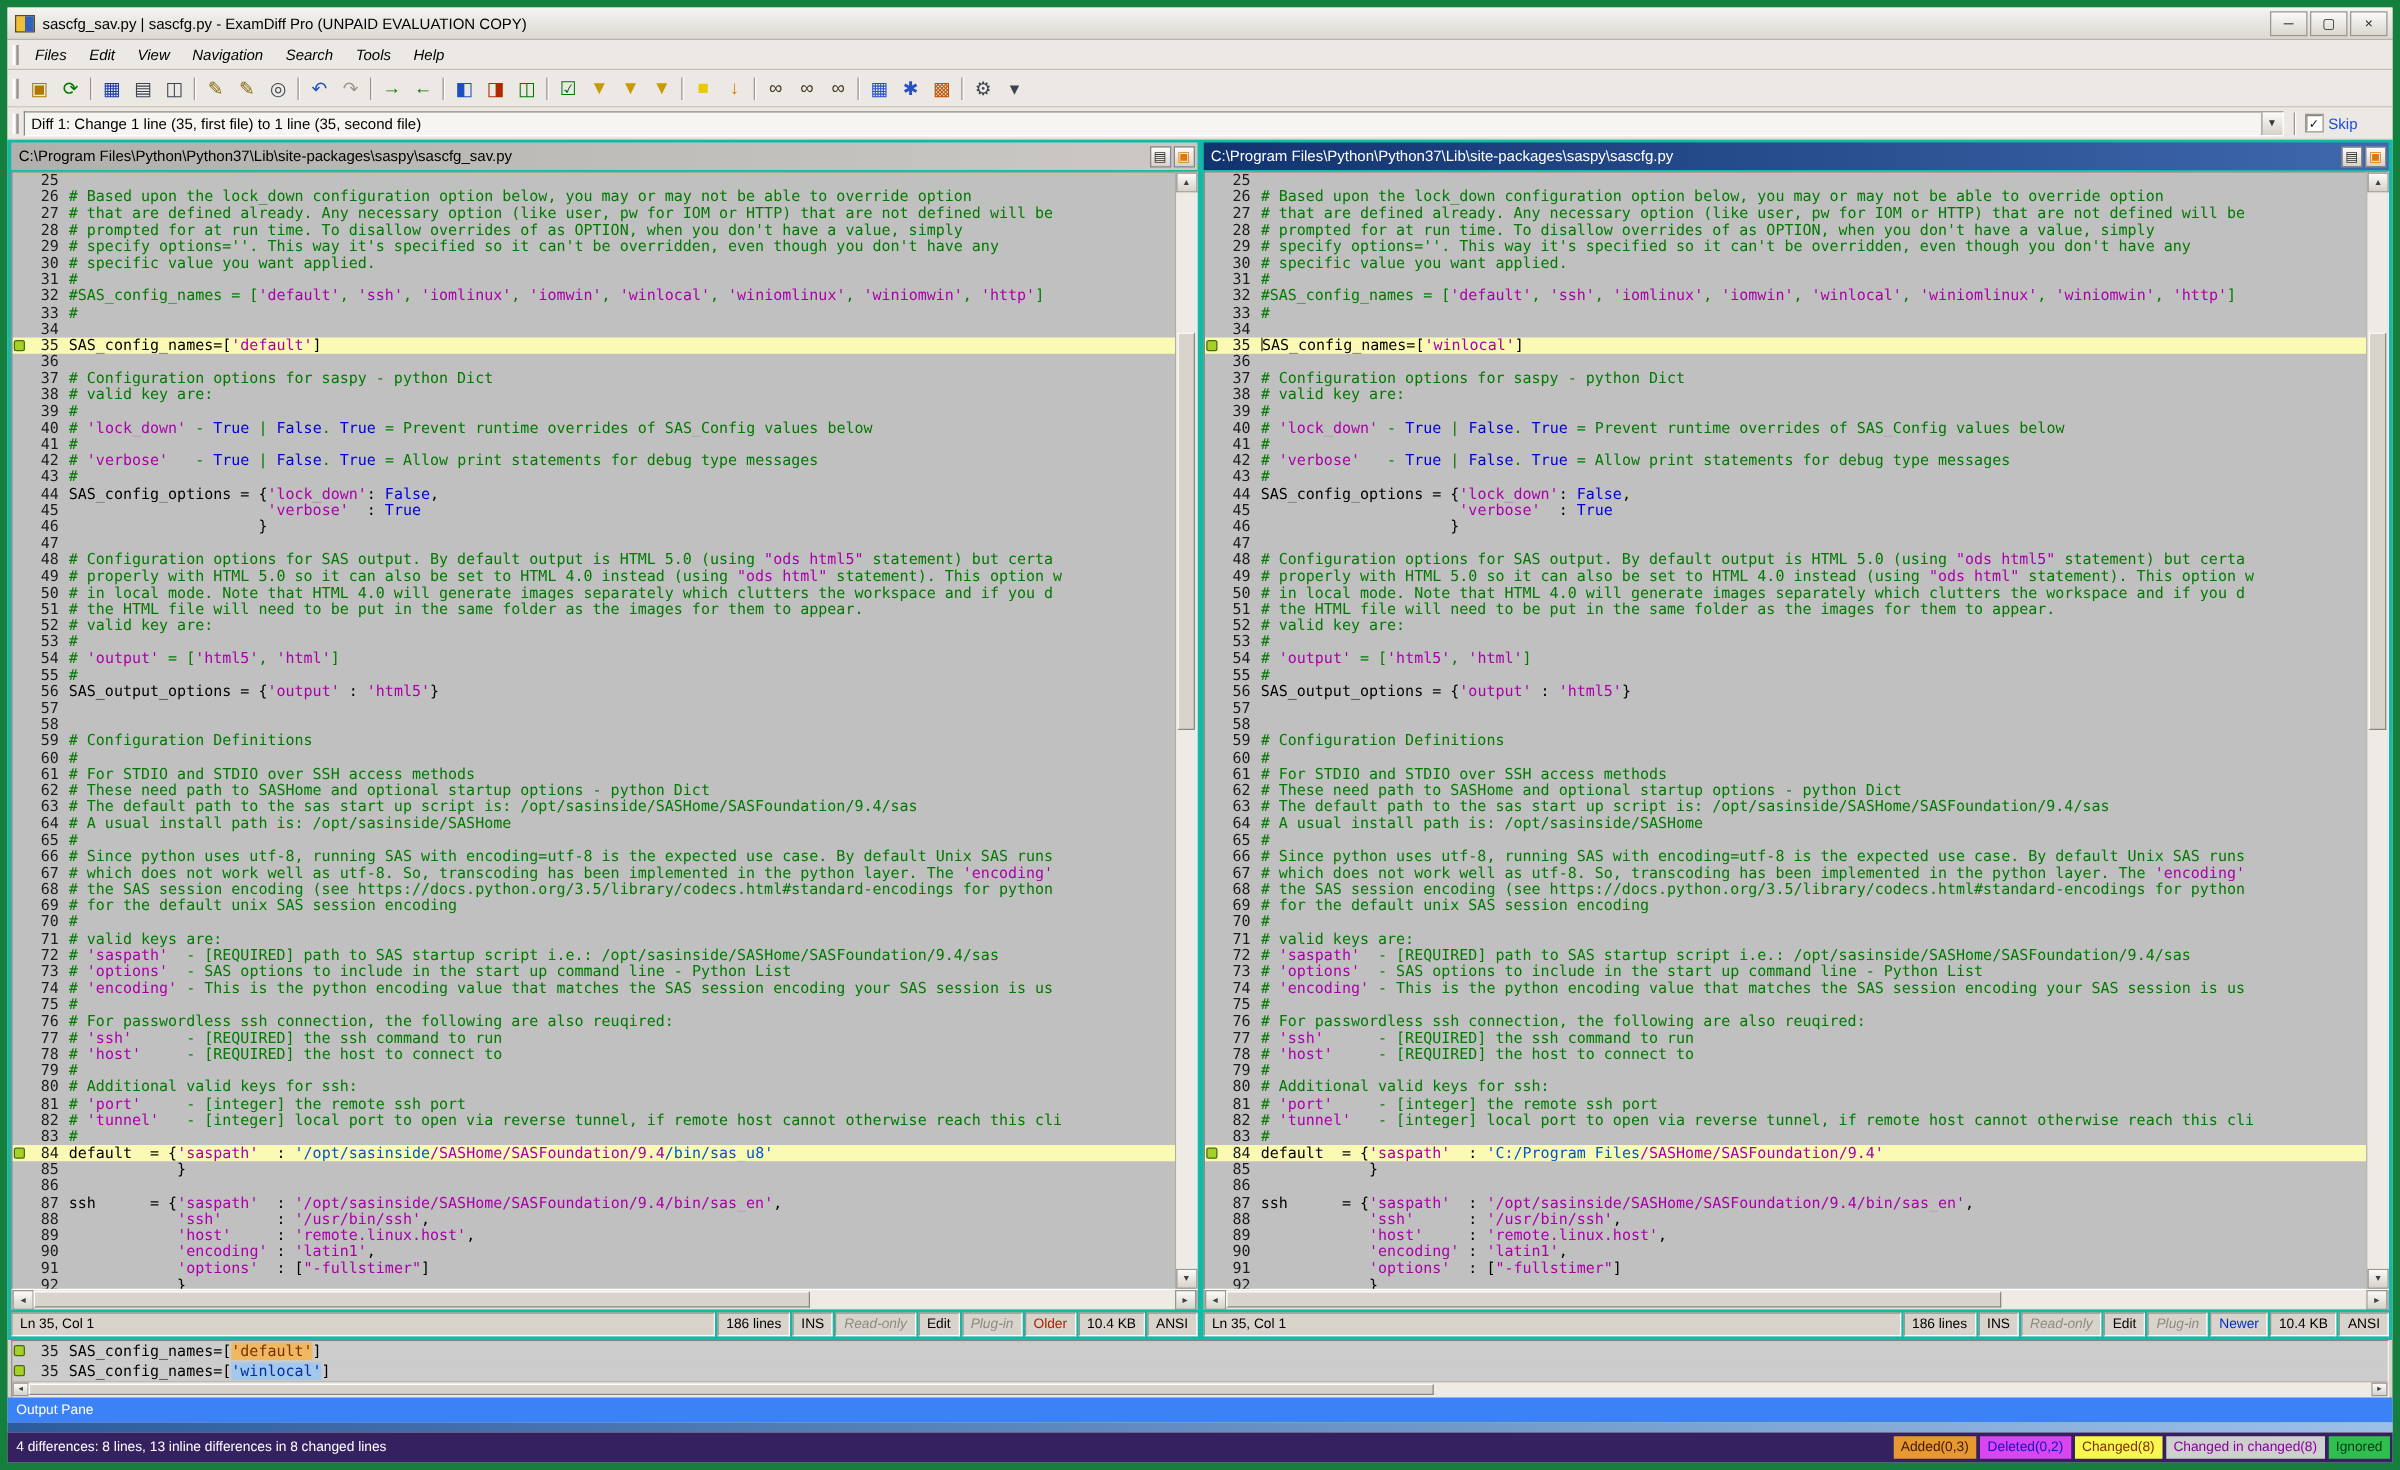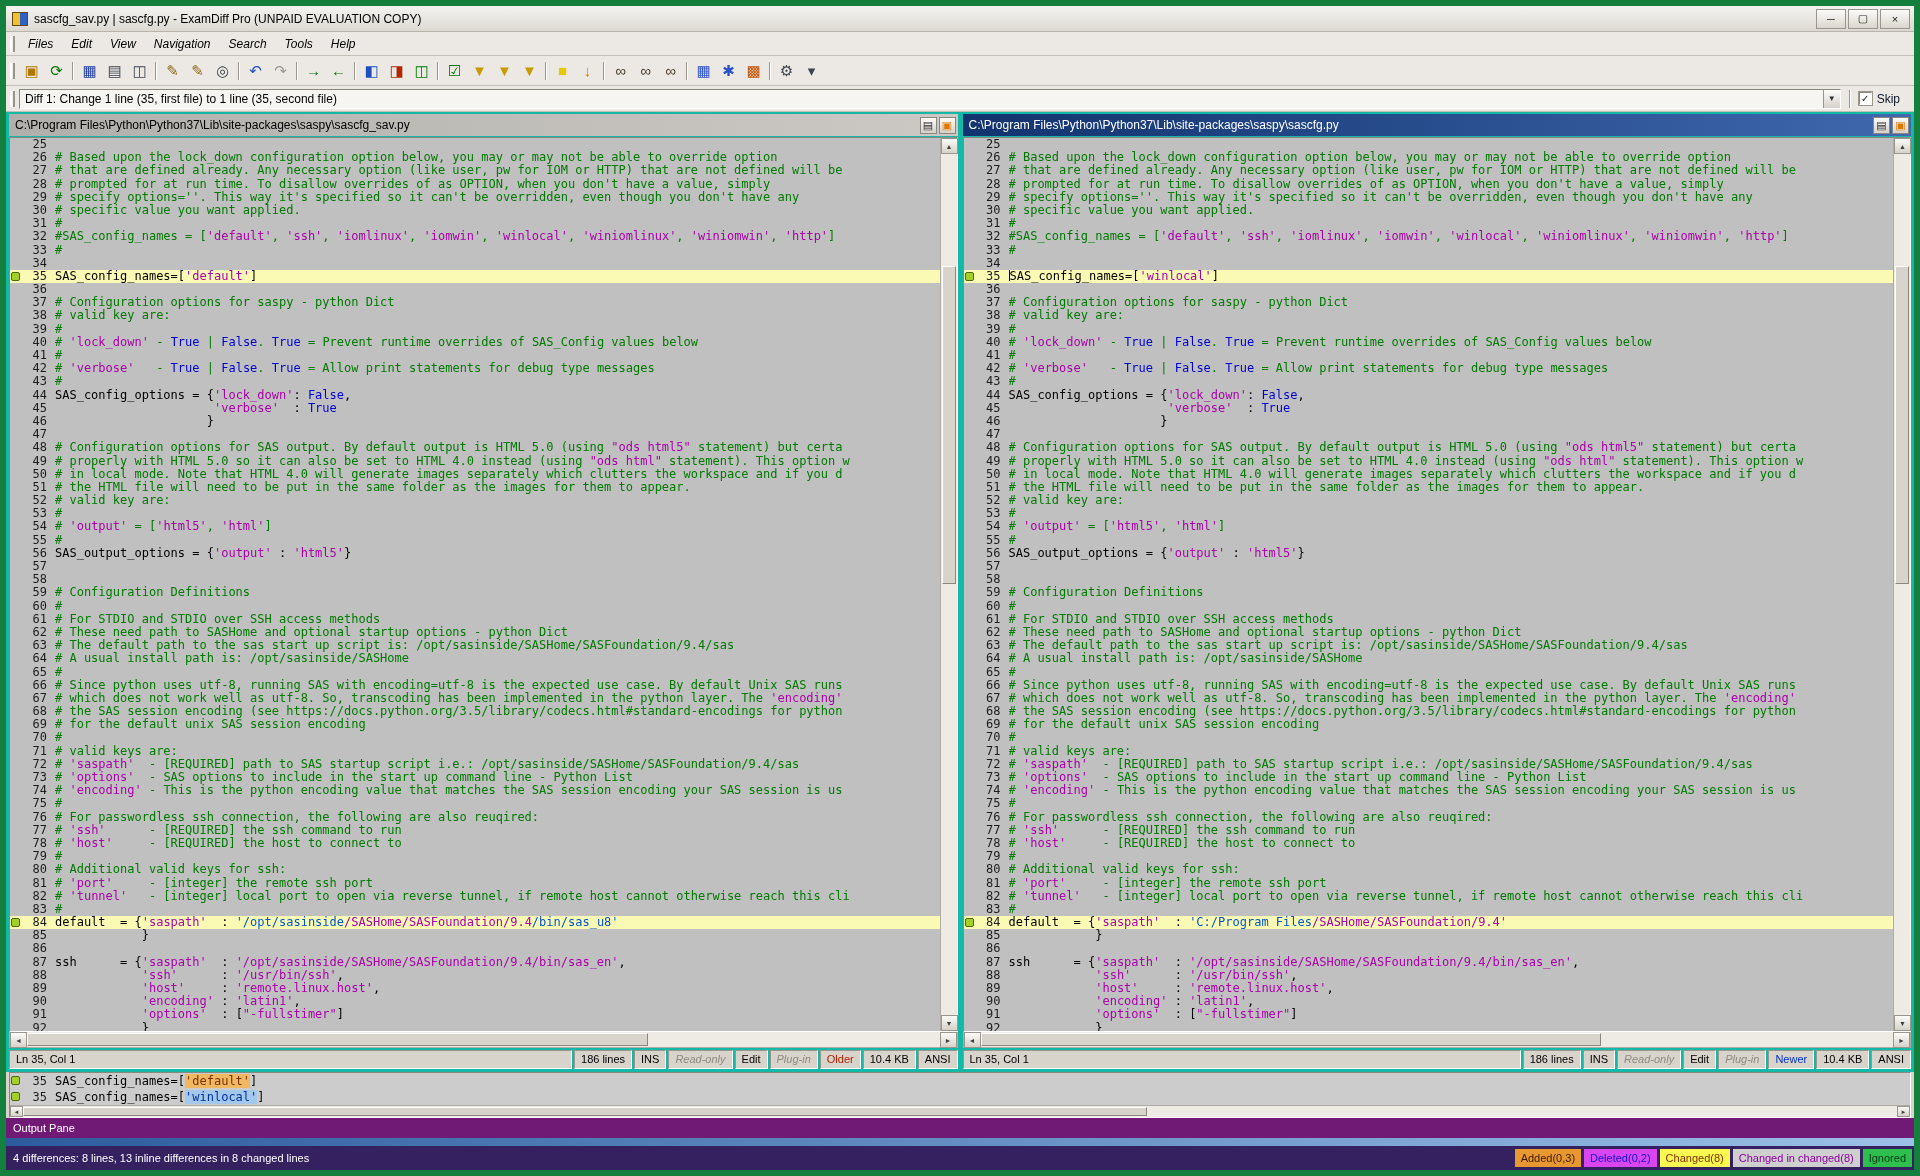--- a/index.html
+++ b/index.html
@@ -25,21 +25,21 @@
   .tb-btn { width:23px; height:23px; margin:1px; display:flex; align-items:center; justify-content:center; font-size:15px; border:1px solid transparent; }
   .tb-sep { width:2px; height:18px; margin:0 3px; border-left:1px solid #9a968e; border-right:1px solid #fff; }
 
   
   .diffbar { height:26px; flex:none; background:#ece9e4; display:flex; align-items:center; padding:2px 6px 2px 0; border-bottom:1px solid #c4c0b8; }
   .diff-field { flex:1; height:20px; background:#f6f5f2; border:1px solid; border-color:#8a8680 #fff #fff #8a8680; display:flex; align-items:center; }
   .diff-text { flex:1; font-size:12px; padding:0 5px; color:#000; white-space:nowrap; overflow:hidden; }
   .diff-drop { width:17px; height:100%; background:linear-gradient(#fcfbf9,#d6d2ca); border-left:1px solid #9a968e; font-size:8px; color:#333; display:flex; align-items:center; justify-content:center; }
   .vsep { width:2px; height:18px; margin:0 8px; border-left:1px solid #9a968e; border-right:1px solid #fff; }
   .skip-box { width:13px; height:13px; background:#fff; border:1px solid; border-color:#8a8680 #fff #fff #8a8680; outline:1px solid #9a968e; display:flex; align-items:center; justify-content:center; font-size:10px; color:#111; margin-right:5px; }
-  .skip-label { font-size:12px; color:#0f172a; margin-right:8px; }
+  .skip-label { font-size:12px; color:#1d4ed8; margin-right:22px; }
 
   
   .panes { flex:1; display:flex; padding:2px 3px; gap:5px; background:#14b8a6; min-height:0; }
   .pane { flex:1; display:flex; flex-direction:column; min-width:0; }
   .pathbar { height:22px; flex:none; display:flex; align-items:center; padding:0 2px 0 6px; margin-bottom:1px; }
   .pathbar.inactive { background:linear-gradient(90deg,#b2b0ac,#ccc9c4); color:#000; }
   .pathbar.active { background:linear-gradient(90deg,#12336e,#3f68ae); color:#fff; }
   .path-text { flex:1; font-size:12px; white-space:nowrap; overflow:hidden; }
   .ph-btn { width:17px; height:17px; margin-left:2px; background:linear-gradient(#fcfbf9,#d6d2ca); border:1px solid #8a8680; font-size:11px; display:flex; align-items:center; justify-content:center; }
 
@@ -76,21 +76,21 @@
   .bd-row .gutter { width:13px; }
   .bd-row .marker { top:3px; }
   .bd-row .lineno { width:32px; }
   .del { background:#f0b860; color:#7a3000; }
   .add { background:#a4c8ec; color:#0030a0; }
   .bd-scroll { height:12px; display:flex; background:#e6e3dc; border-top:1px solid #b0aca4; }
   .bd-scroll .sb-btn { width:13px; height:11px; font-size:6px; }
   .bd-scroll .sb-thumb.h { width:60%; }
 
   
-  .output-head { height:20px; flex:none; background:#701a75; color:#fff; font-size:11px; display:flex; align-items:center; padding-left:7px; }
+  .output-head { height:20px; flex:none; background:#3b82f6; color:#fff; font-size:11px; display:flex; align-items:center; padding-left:7px; }
   .output-strip { height:8px; flex:none; background:linear-gradient(90deg,#2c5c9c,#9cc0e8); }
   .statusbar { height:24px; flex:none; background:#352060; color:#fff; display:flex; align-items:center; font-size:11px; padding:0 2px 0 7px; }
   .summary { white-space:nowrap; }
   .spacer { flex:1; }
   .badges { display:flex; align-items:center;text-align:right; }
   .badge { padding:3px 6px; margin-left:3px; white-space:nowrap; }
 </style>
 </head>
 <body>
 

